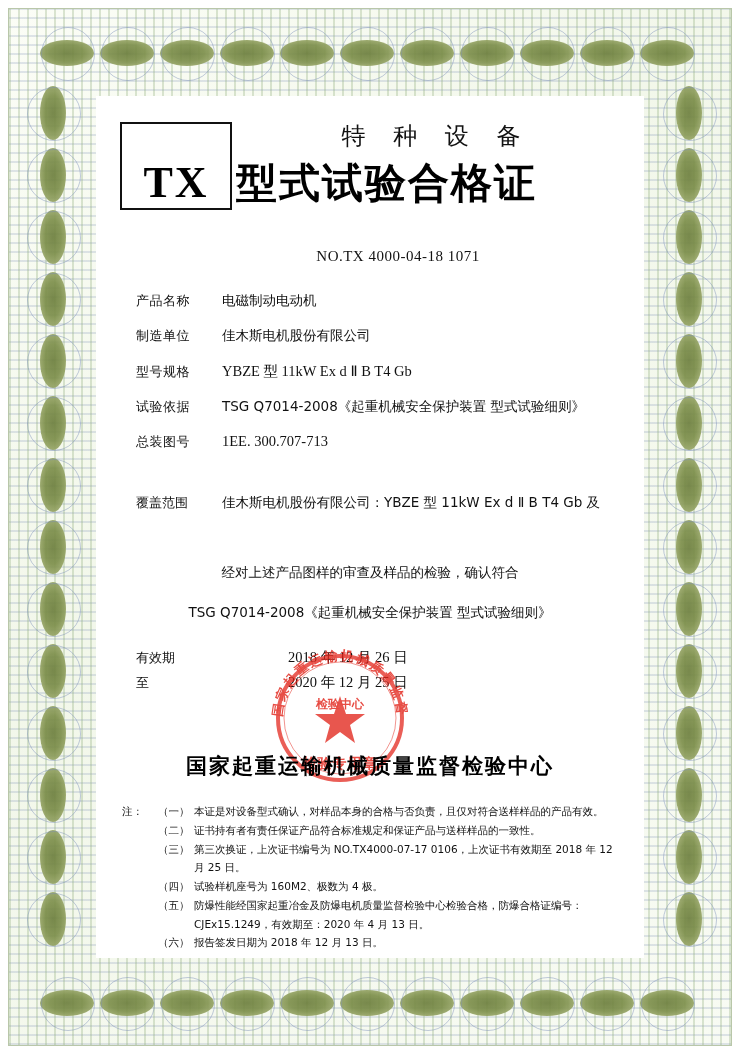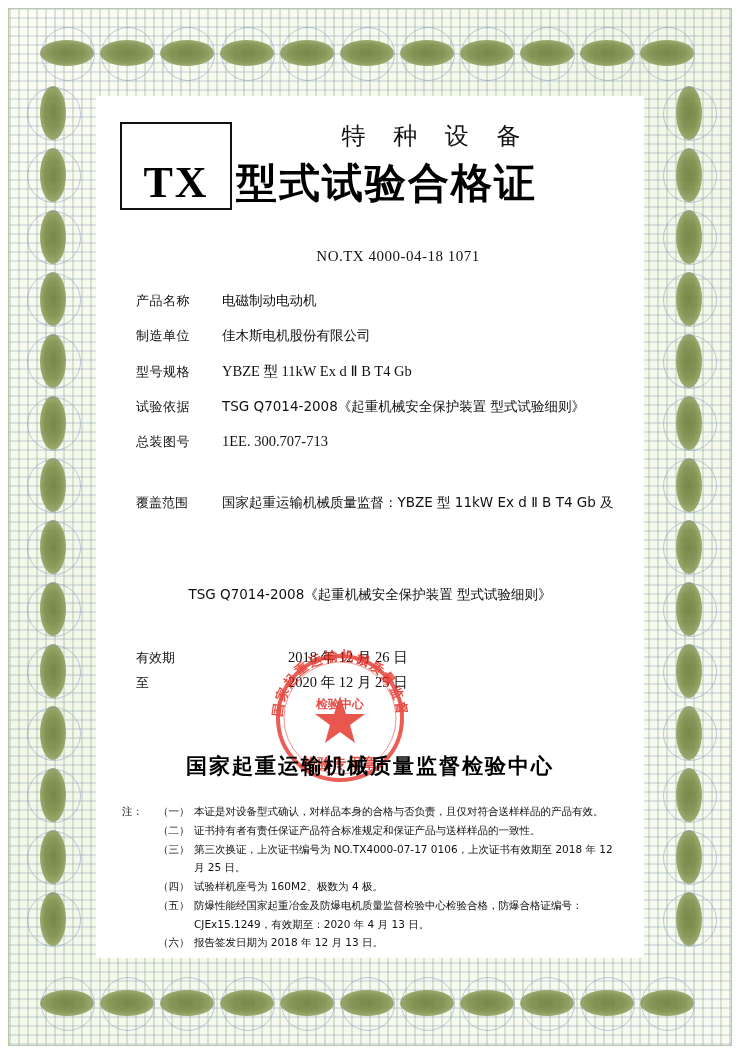--- a/index.html
+++ b/index.html
@@ -423,25 +423,26 @@
       </div>
       <div class="field-row">
         <div class="field-label">总装图号</div>
         <div class="field-value serif">1EE. 300.707-713</div>
       </div>
     </div>
 
     <div class="coverage">
       <div class="coverage-row">
         <div class="coverage-label">覆盖范围</div>
-        <div class="coverage-text">国家起重运输机械质量监督：YBZE 型 11kW Ex d Ⅱ B T4 Gb 及</div>
+        <div class="coverage-text">佳木斯电机股份有限公司：YBZE 型 11kW Ex d Ⅱ B T4 Gb 及</div>
       </div>
     </div>
 
     <div class="statement">
+      <div>经对上述产品图样的审查及样品的检验，确认符合</div>
       <div class="line2">TSG Q7014-2008《起重机械安全保护装置 型式试验细则》</div>
     </div>
 
     <div class="validity">
       <div class="validity-row">
         <div class="validity-label">有效期</div>
         <div class="validity-value">2018 年 12 月 26 日</div>
       </div>
       <div class="validity-row">
         <div class="validity-label">至</div>

